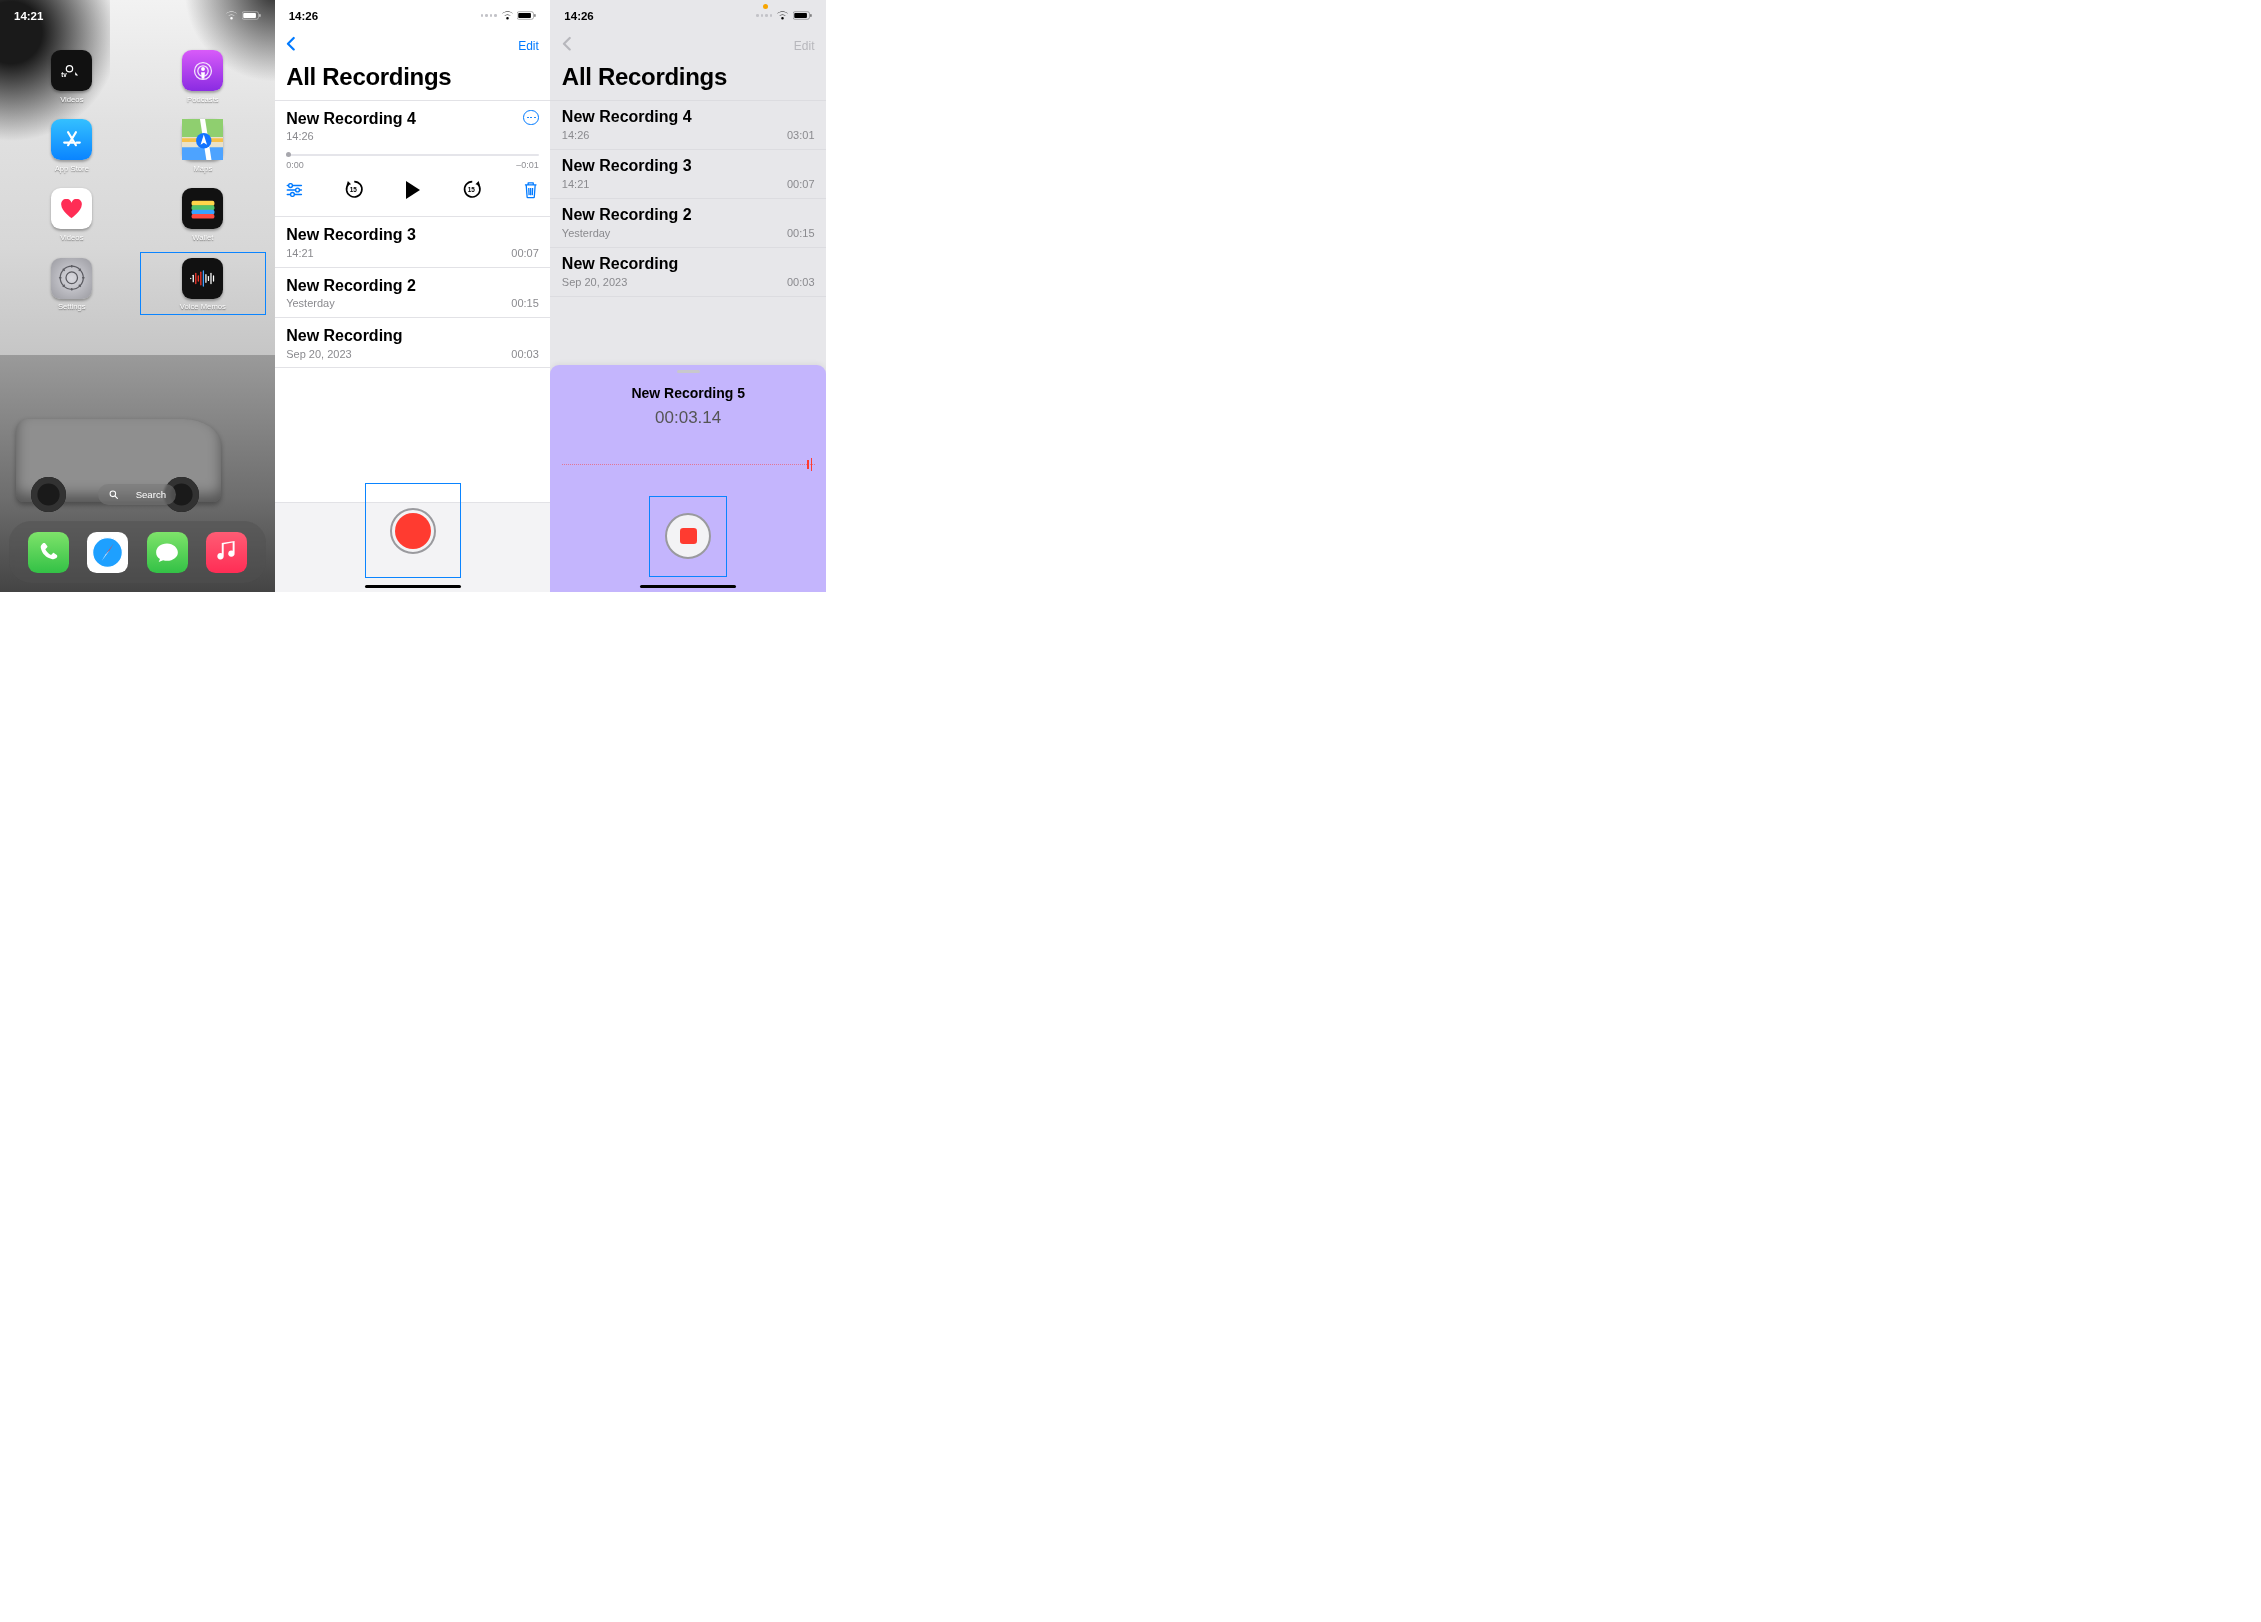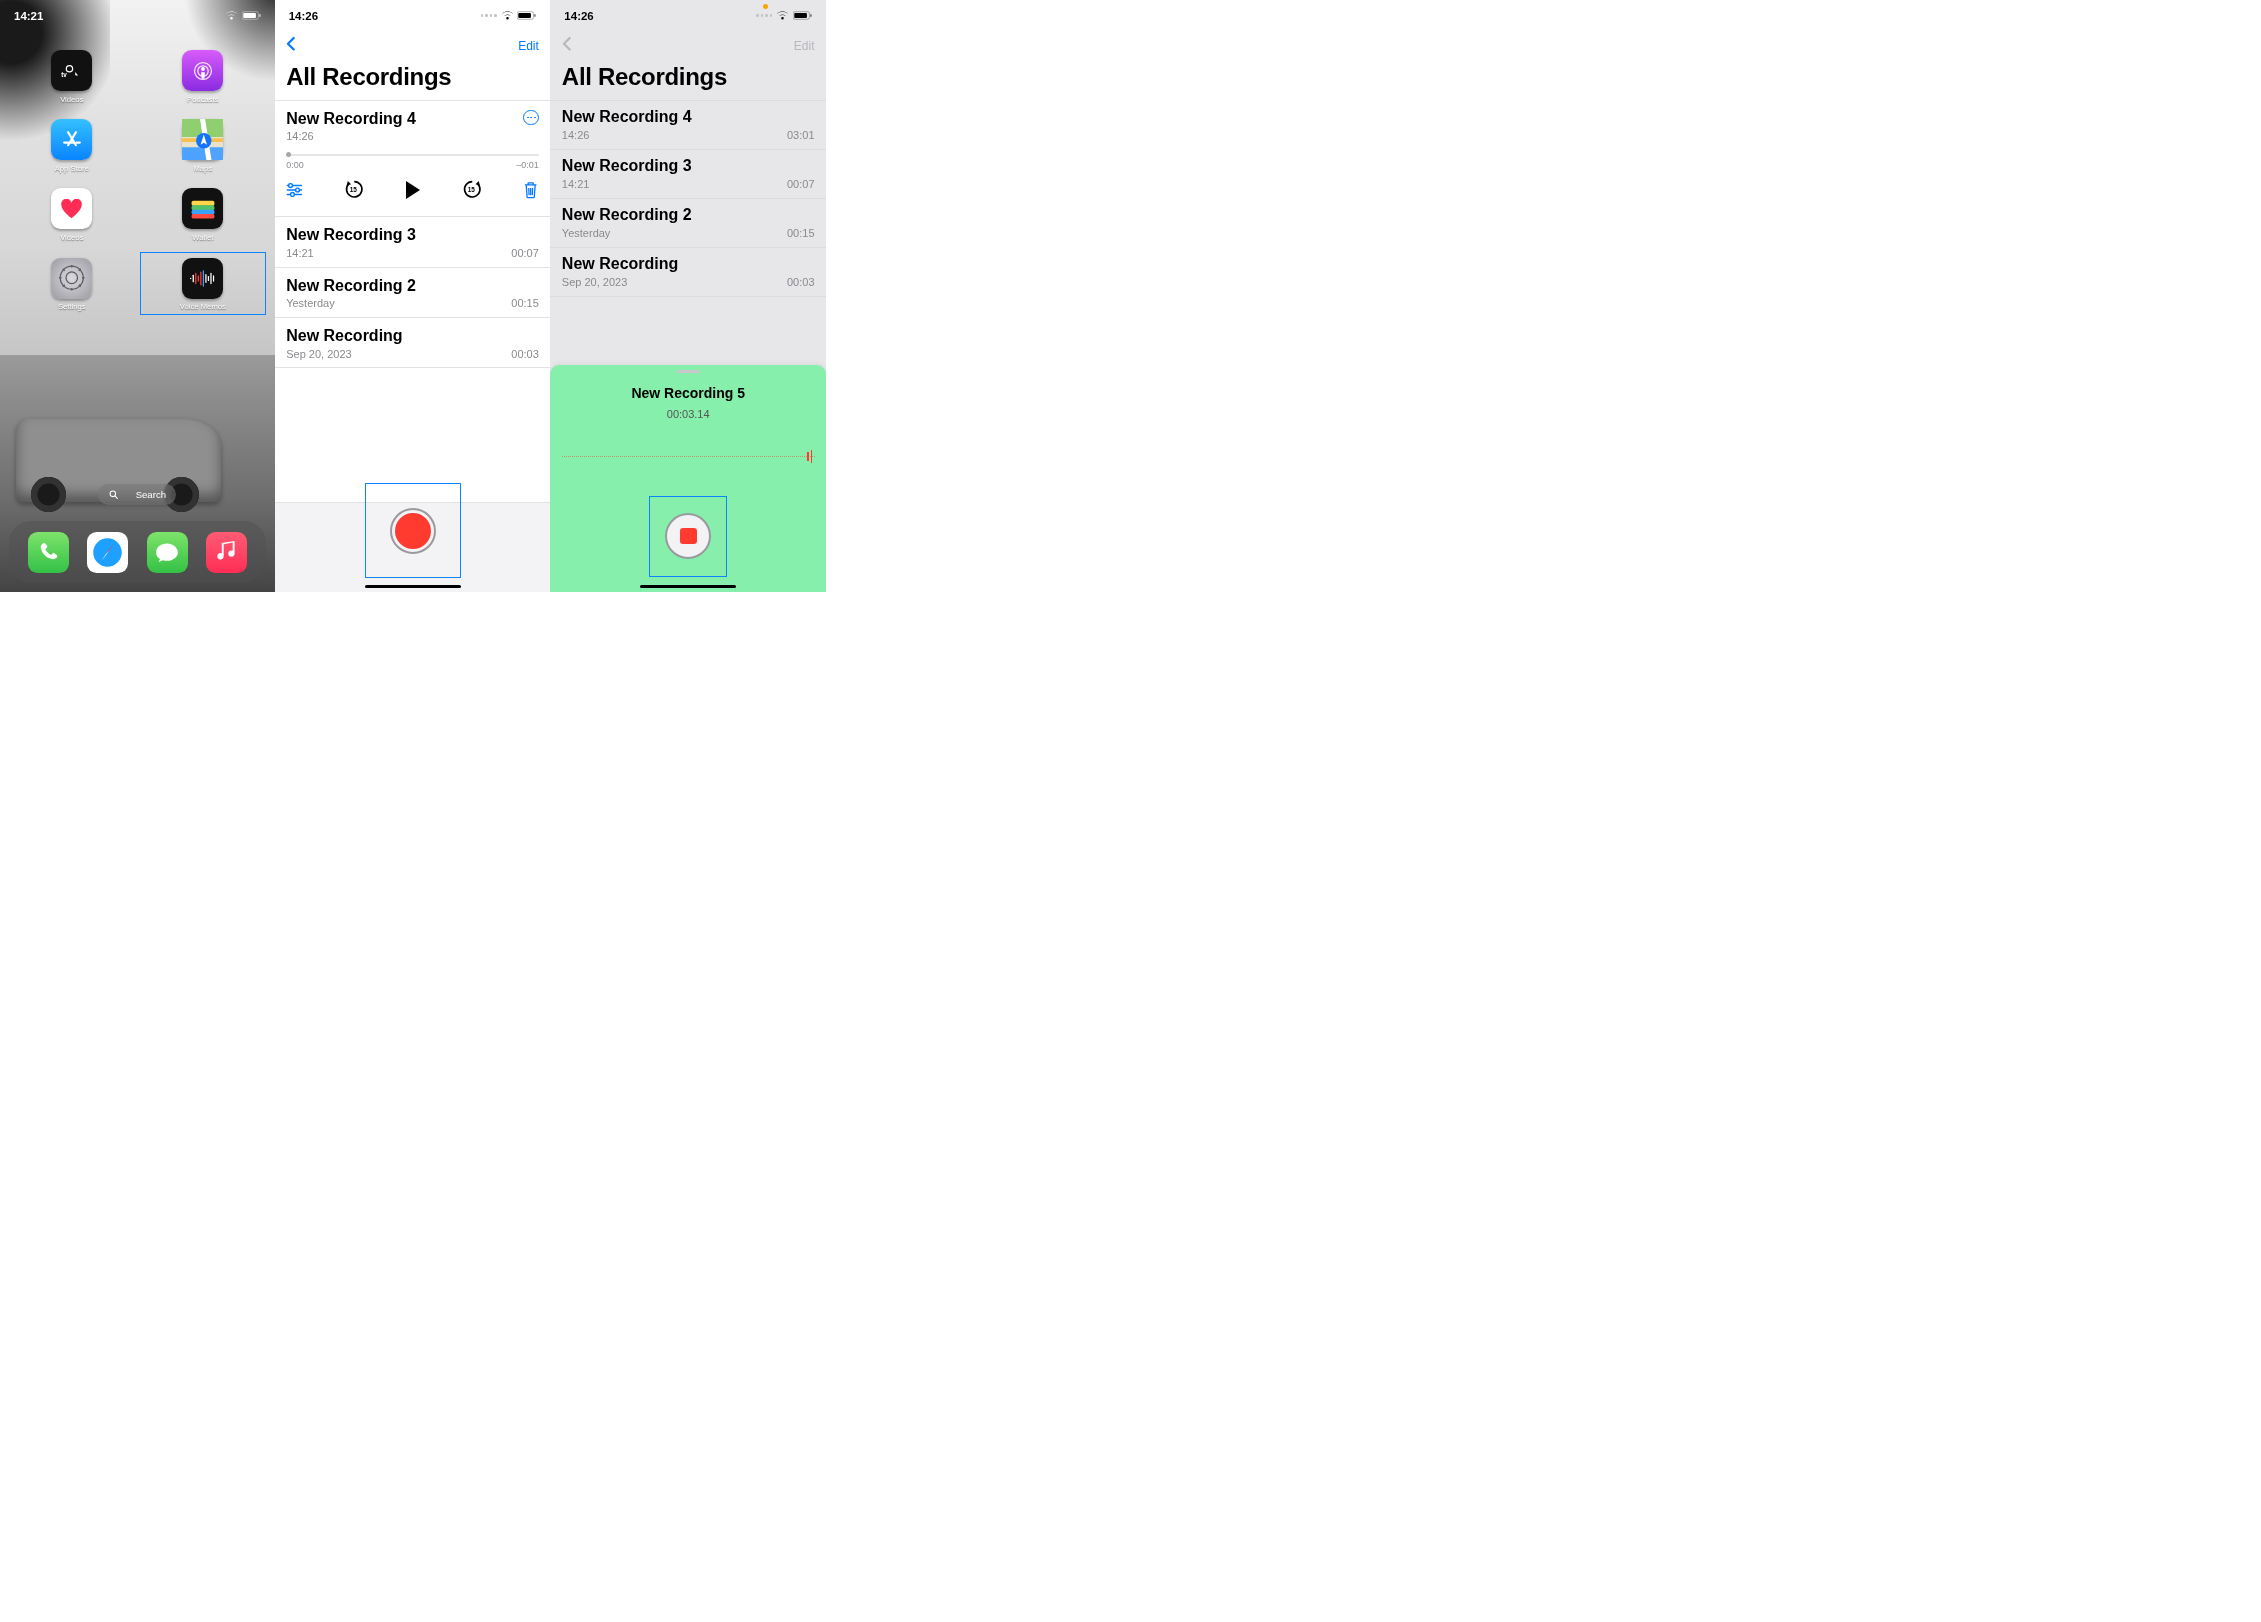--- a/index.html
+++ b/index.html
@@ -83,24 +83,24 @@
   .rec-hl { position:absolute; bottom:14px; left:50%; transform:translateX(-50%); width:96px; height:95px; border:1.9px solid #0a84ff; display:flex; align-items:center; justify-content:center; }
   .rec-ring { width:46px; height:46px; border:2.6px solid #9a9a9e; border-radius:50%; display:flex; align-items:center; justify-content:center; background:#f3f3f5; }
   .rec-dot  { width:36px; height:36px; border-radius:50%; background:#ff3b30; }
   .hi { position:absolute; bottom:3.8px; left:50%; transform:translateX(-50%); width:96px; height:3.2px; background:#000; border-radius:1.9px; }
 
   
   .s3 .nav2 .back, .s3 .nav2 .edit { color:#b7b7bc; }
   .s3 .bglist { border-top:0.6px solid #dcdce0; }
   .s3 .bglist .row { border-top:none; border-bottom:0.6px solid #dcdce0; padding:7.7px 11.5px 7.7px; }
 
-  .sheet { position:absolute; left:0; right:0; bottom:0; height:227px; background:#86efac; border-radius:9px 9px 0 0; box-shadow:0 -1.3px 5.1px rgba(0,0,0,.05); }
+  .sheet { position:absolute; left:0; right:0; bottom:0; height:227px; background:#c4b5fd; border-radius:9px 9px 0 0; box-shadow:0 -1.3px 5.1px rgba(0,0,0,.05); }
   .sheet .grabber { width:23px; height:3.2px; background:#c8c8cc; border-radius:1.9px; margin:5.1px auto 11.5px; }
   .sheet .rtitle { text-align:center; font-size:14px; font-weight:800; }
-  .sheet .timer  { text-align:center; font-size:11px; color:#555; margin-top:7.7px; }
+  .sheet .timer  { text-align:center; font-size:17px; color:#555; margin-top:7.7px; }
   .wave { margin:23px 11.5px 0; height:26px; position:relative; }
   .wave .baseline { position:absolute; top:50%; left:0; right:0; border-top:1.3px dotted #ff3b30; opacity:.5; }
   .wave .blip { position:absolute; right:2.6px; top:6.4px; width:1.3px; height:13px; background:#ff3b30; }
   .wave .blip2 { right:5.8px; top:8.3px; height:9px; }
 
   .s3 .rec-hl { bottom:15.4px; width:78px; height:81px; }
   .s3 .rec-ring .stop { width:16.7px; height:16.7px; border-radius:3.2px; background:#ff3b30; }
 
   
   .shade { position:absolute; background:linear-gradient(180deg, rgba(0,0,0,0), rgba(0,0,0,.25)); }

